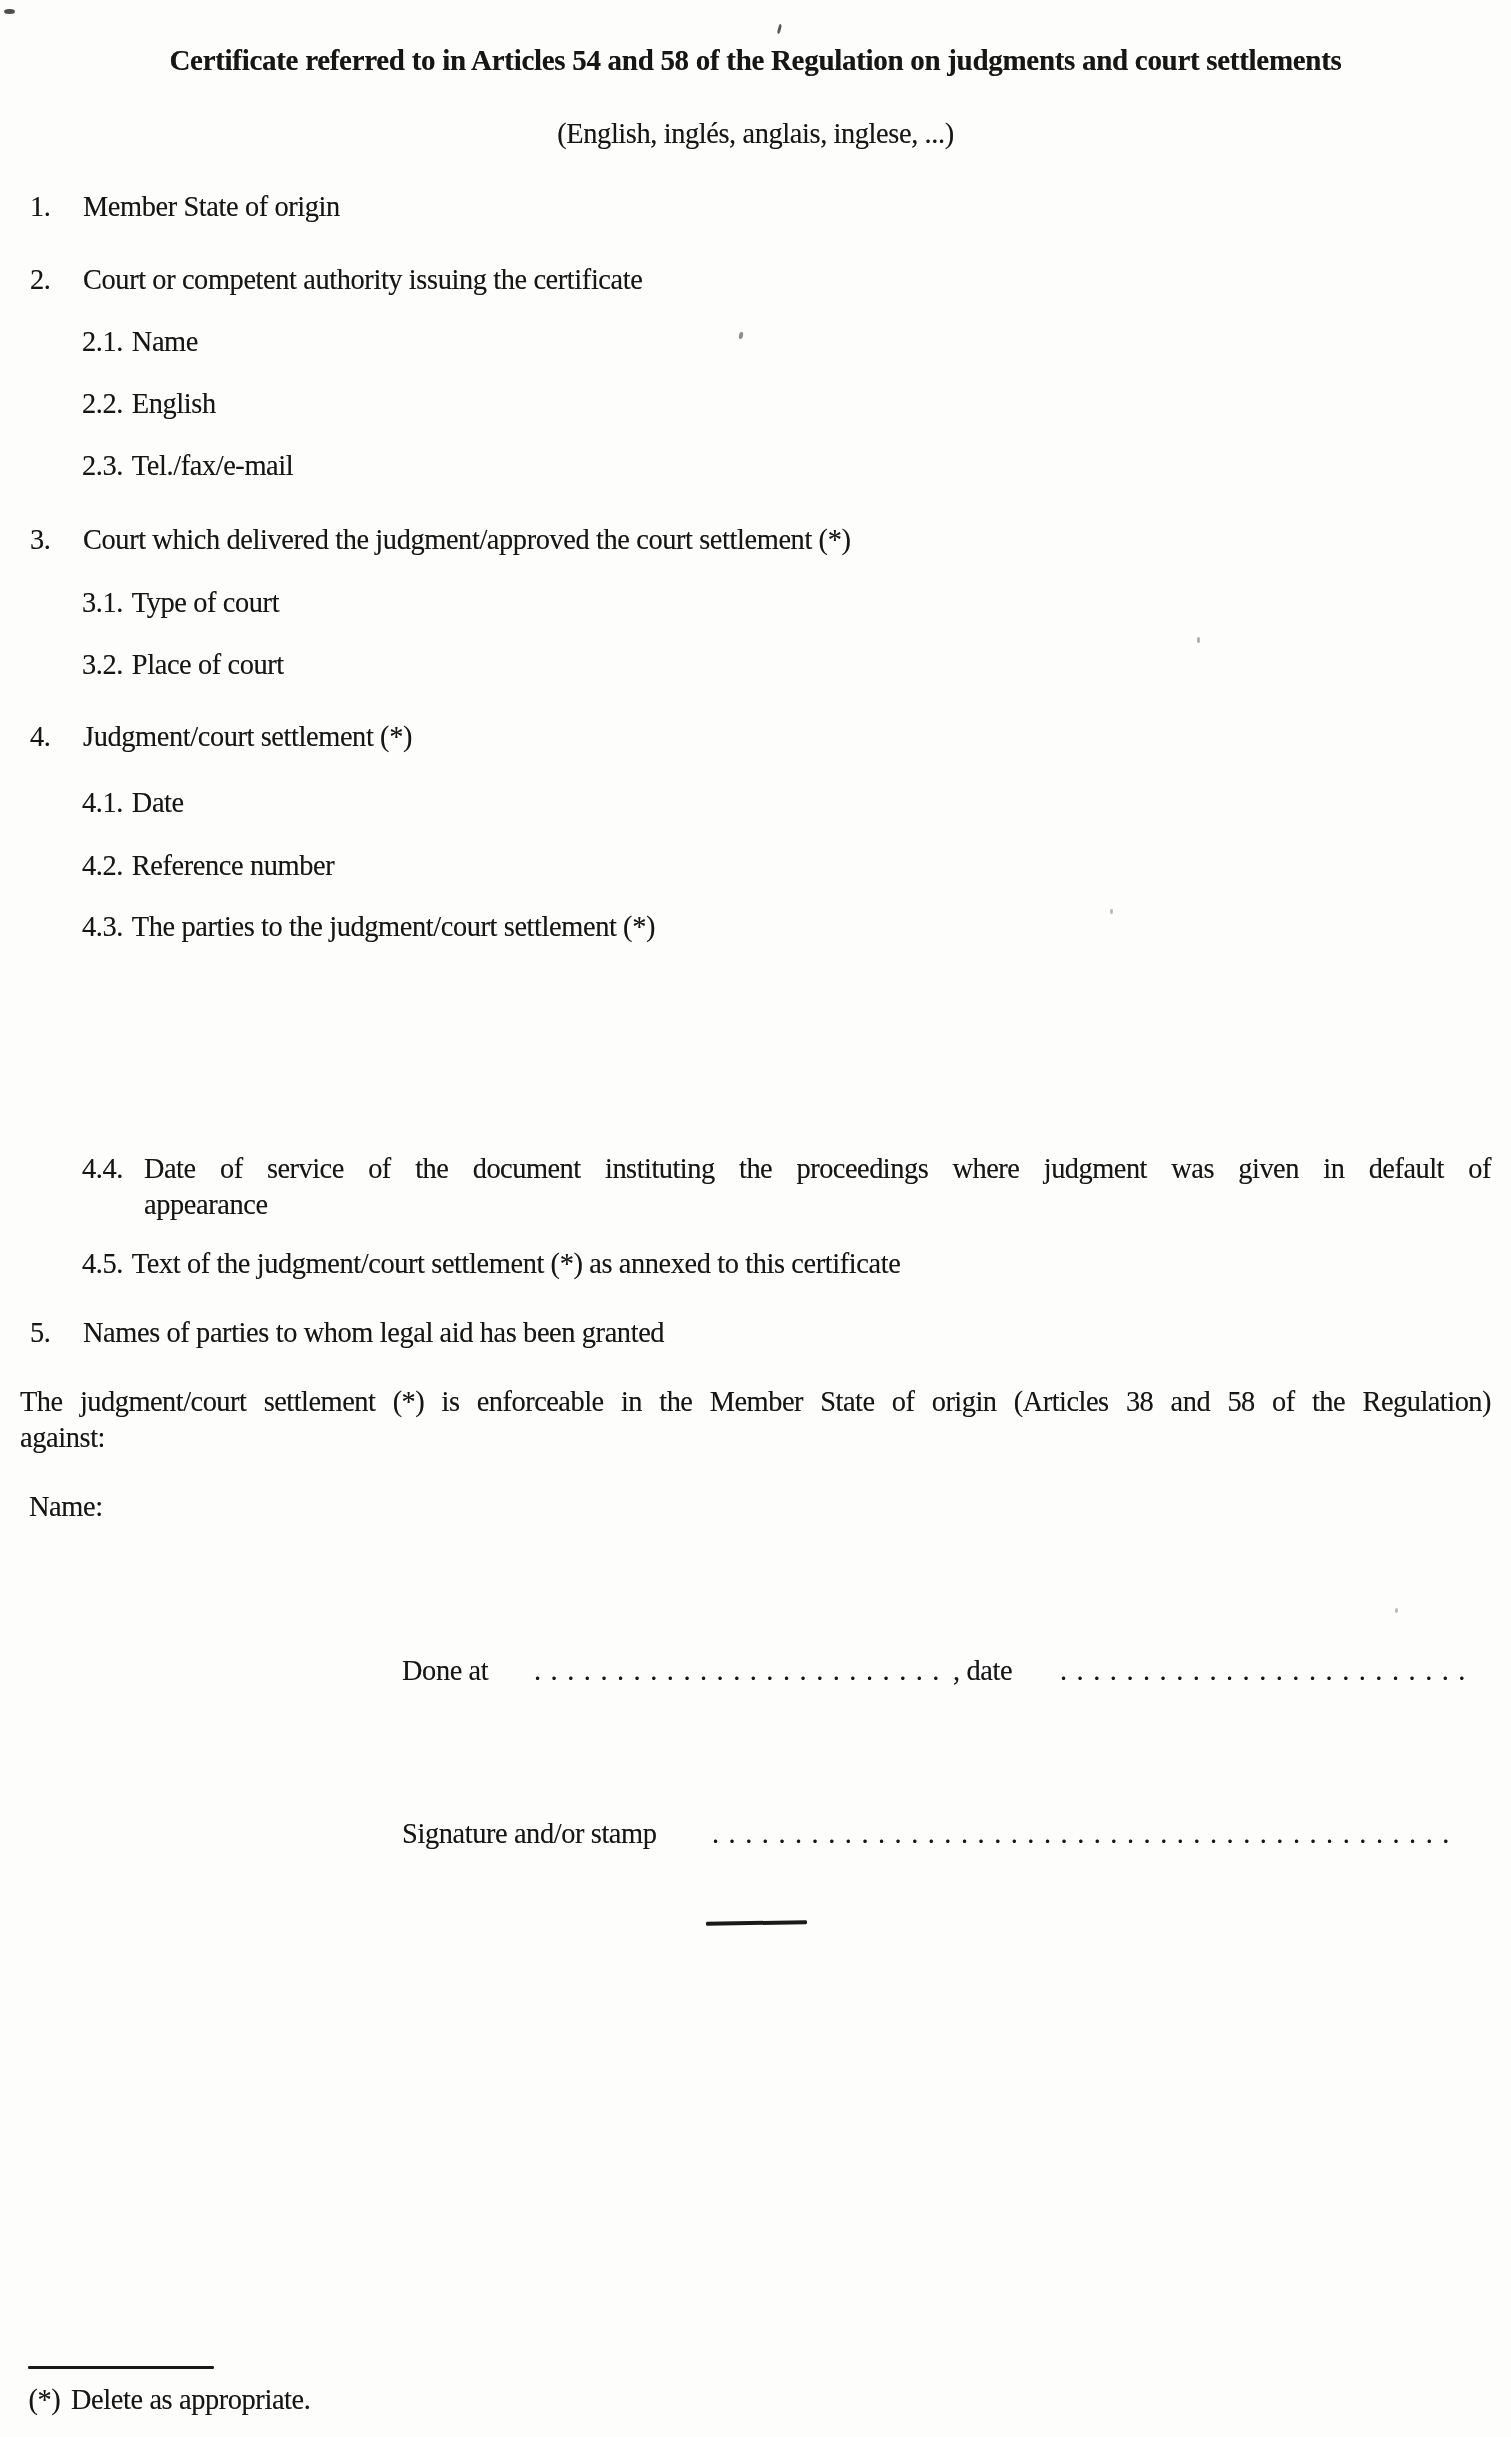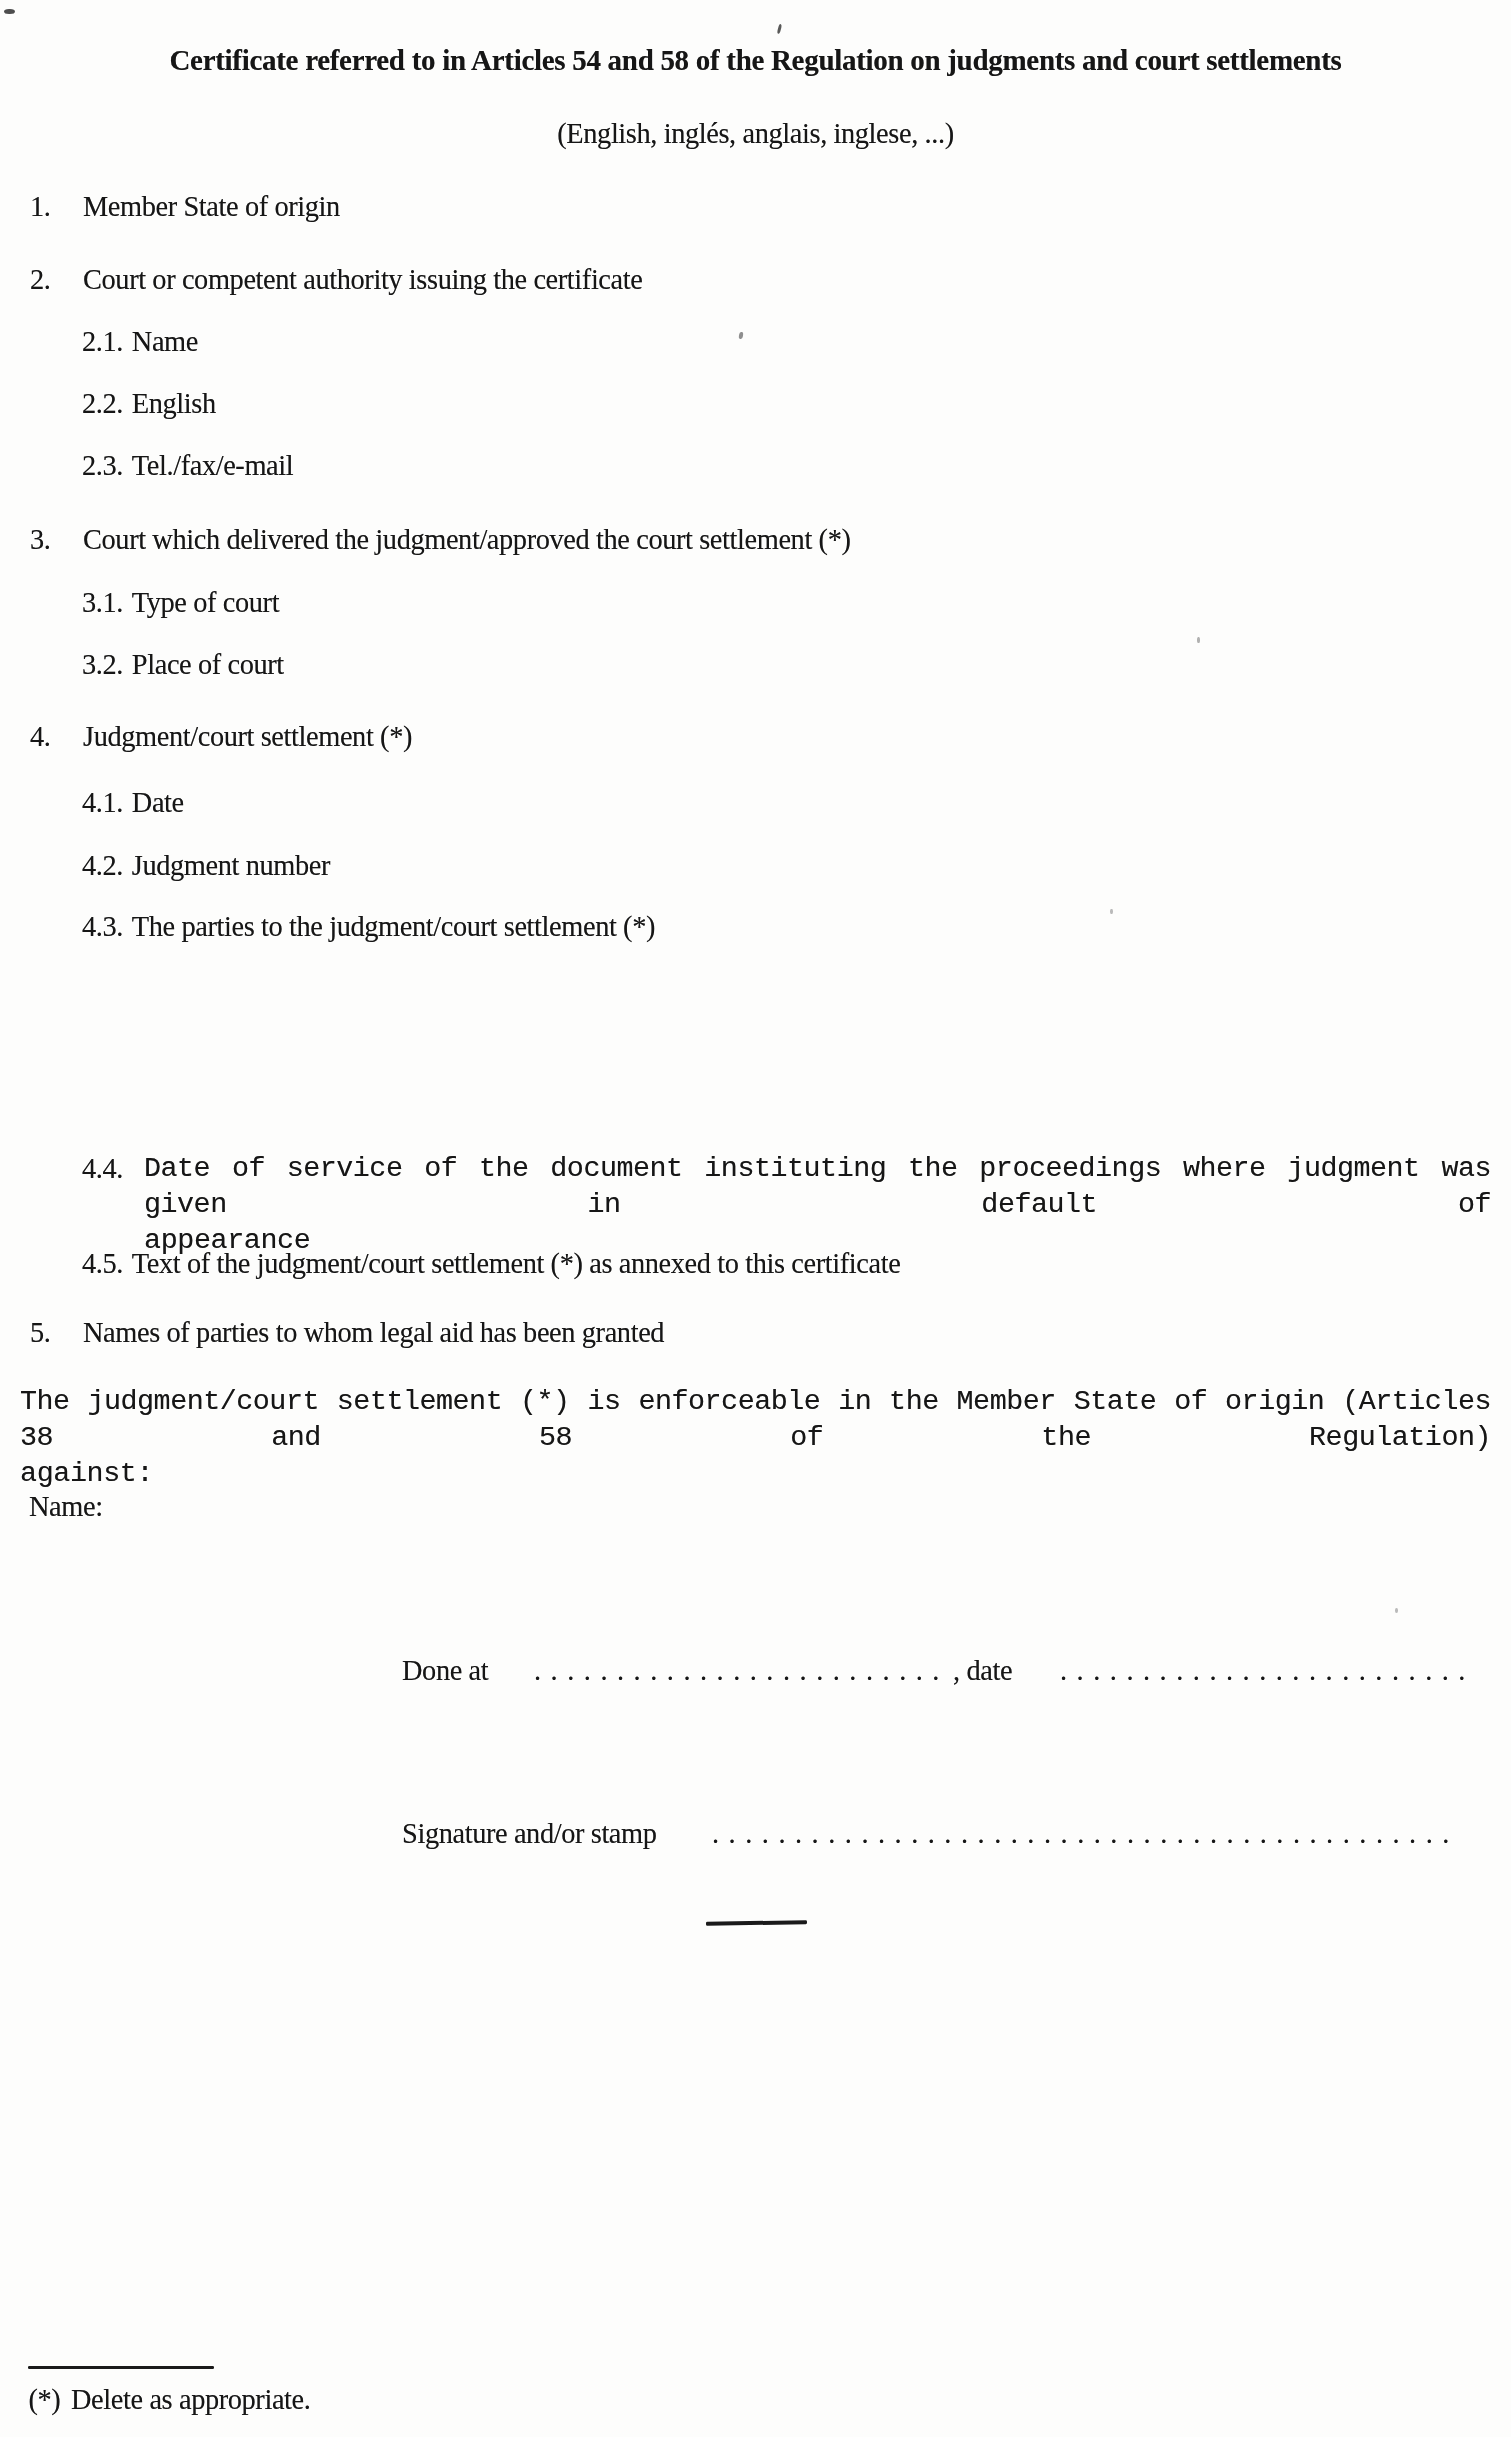--- a/index.html
+++ b/index.html
@@ -14,21 +14,21 @@
     font-size:28.4px;
     letter-spacing:-0.4px;
     text-shadow:0 0 0.6px rgba(20,20,20,.45);
   }
   .row{position:absolute;left:0;width:100%;height:33px;line-height:33px;}
   .abs{position:absolute;top:0;white-space:nowrap;}
   .title-row{position:absolute;left:0;width:100%;text-align:center;}
   .doc-title{font-weight:700;font-size:29px;letter-spacing:-0.3px;}
   .gap{display:inline-block;width:8.8px;}
   .gap.wide{width:16.4px;}
-  .jblock{white-space:normal;line-height:36px;font-family:Liberation Mono, monospace;}
+  .jblock{white-space:normal;line-height:36px;}
   .jline{text-align:justify;text-align-last:justify;letter-spacing:-0.5px;}
   .leader{letter-spacing:9.5px;}
   .hrule{position:absolute;background:#1a1a1a;border-radius:1.3px;}
   .speck{position:absolute;background:#222;border-radius:45%;}
 </style>
 </head>
 <body>
 
 <div class="page">
 
@@ -77,21 +77,21 @@
   <div class="row" style="top:720px">
     <span class="abs" style="left:30px">4.</span>
     <span class="abs" style="left:83px">Judgment/court settlement (*)</span>
   </div>
 
   <div class="row" style="top:786px">
     <span class="abs" style="left:82px"><span>4.1.</span><span class="gap"></span><span>Date</span></span>
   </div>
 
   <div class="row" style="top:849px">
-    <span class="abs" style="left:82px"><span>4.2.</span><span class="gap"></span><span>Judgment number</span></span>
+    <span class="abs" style="left:82px"><span>4.2.</span><span class="gap"></span><span>Reference number</span></span>
   </div>
 
   <div class="row" style="top:910px">
     <span class="abs" style="left:82px"><span>4.3.</span><span class="gap"></span><span>The parties to the judgment/court settlement (*)</span></span>
   </div>
 
 
 
 
   <div class="row" style="top:1151px;height:76px">

